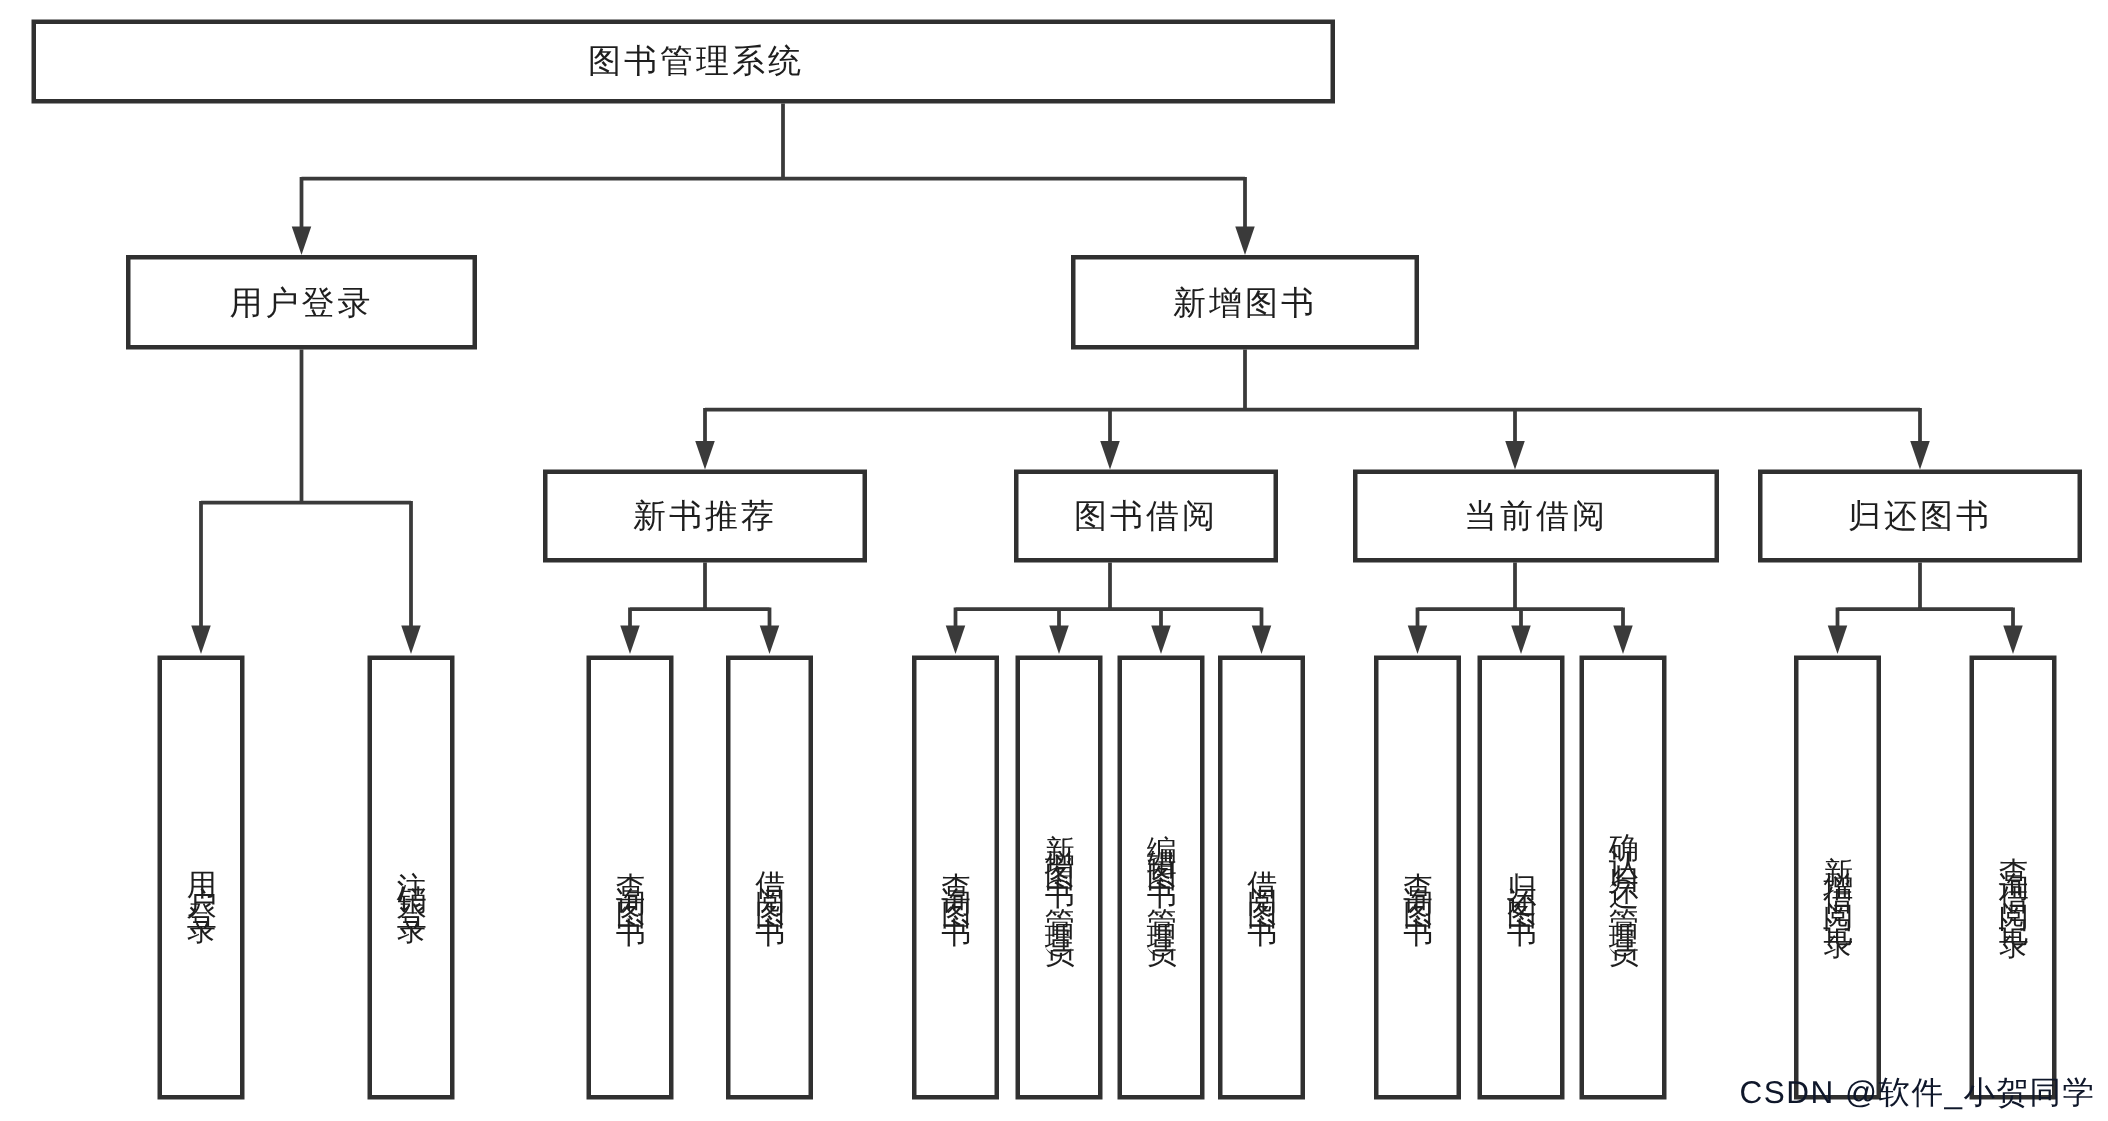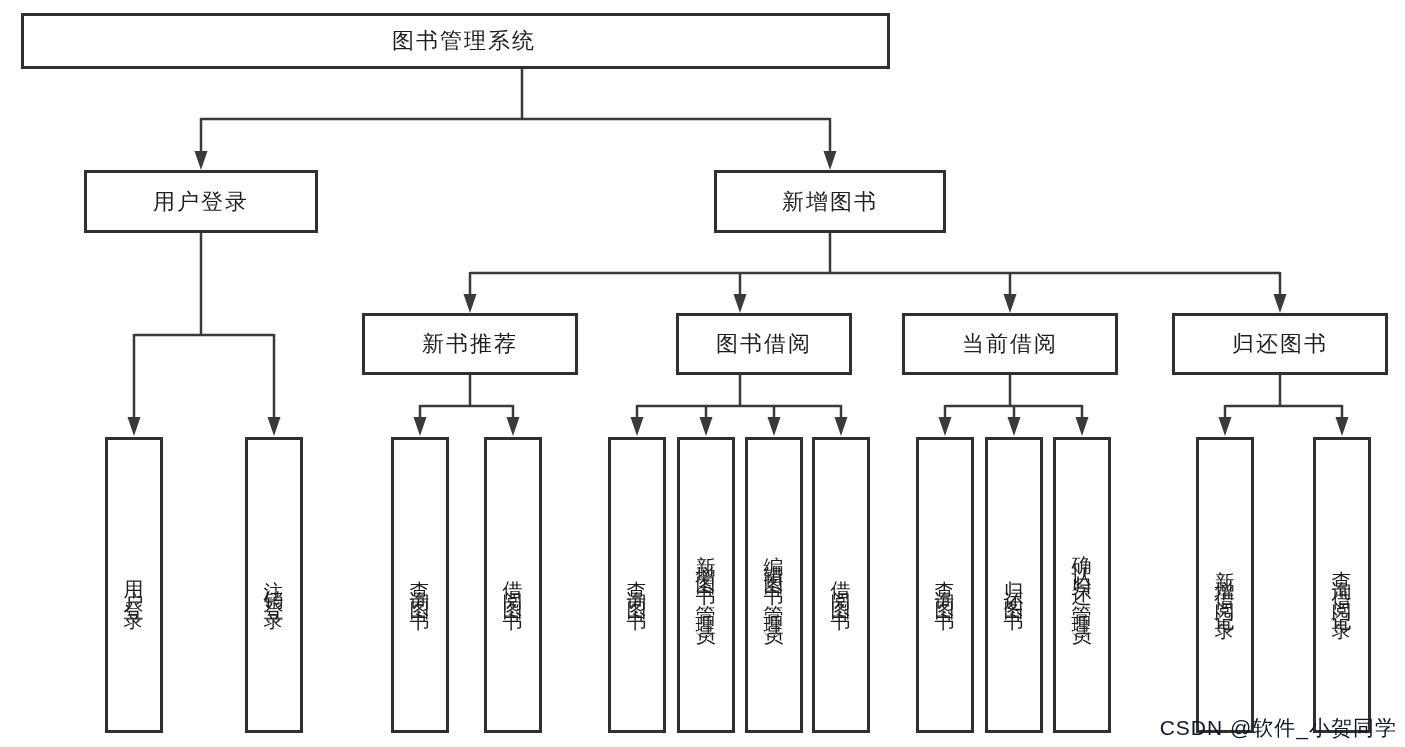--- a/index.html
+++ b/index.html
@@ -124,21 +124,21 @@
   <div class="box hbox" style="left:714px; top:170px; width:232px; height:63px;">
     <span>新增图书</span>
   </div>
 
   <div class="box hbox" style="left:362px; top:313px; width:216px; height:62px;">
     <span>新书推荐</span>
   </div>
   <div class="box hbox" style="left:632px; top:313px; width:176px; height:62px;margin-left:44px;">
     <span>图书借阅</span>
   </div>
-  <div class="box hbox" style="left:902px; top:313px; width:216px; height:62px;">
+  <div class="box hbox" style="left:902px; top:313px; width:244px; height:62px;">
     <span>当前借阅</span>
   </div>
   <div class="box hbox" style="left:1172px; top:313px; width:216px; height:62px;">
     <span>归还图书</span>
   </div>
 
   <div class="box vbox" style="left:105px;">
     <span class="vtext">用户登录</span>
   </div>
   <div class="box vbox" style="left:245px;">

